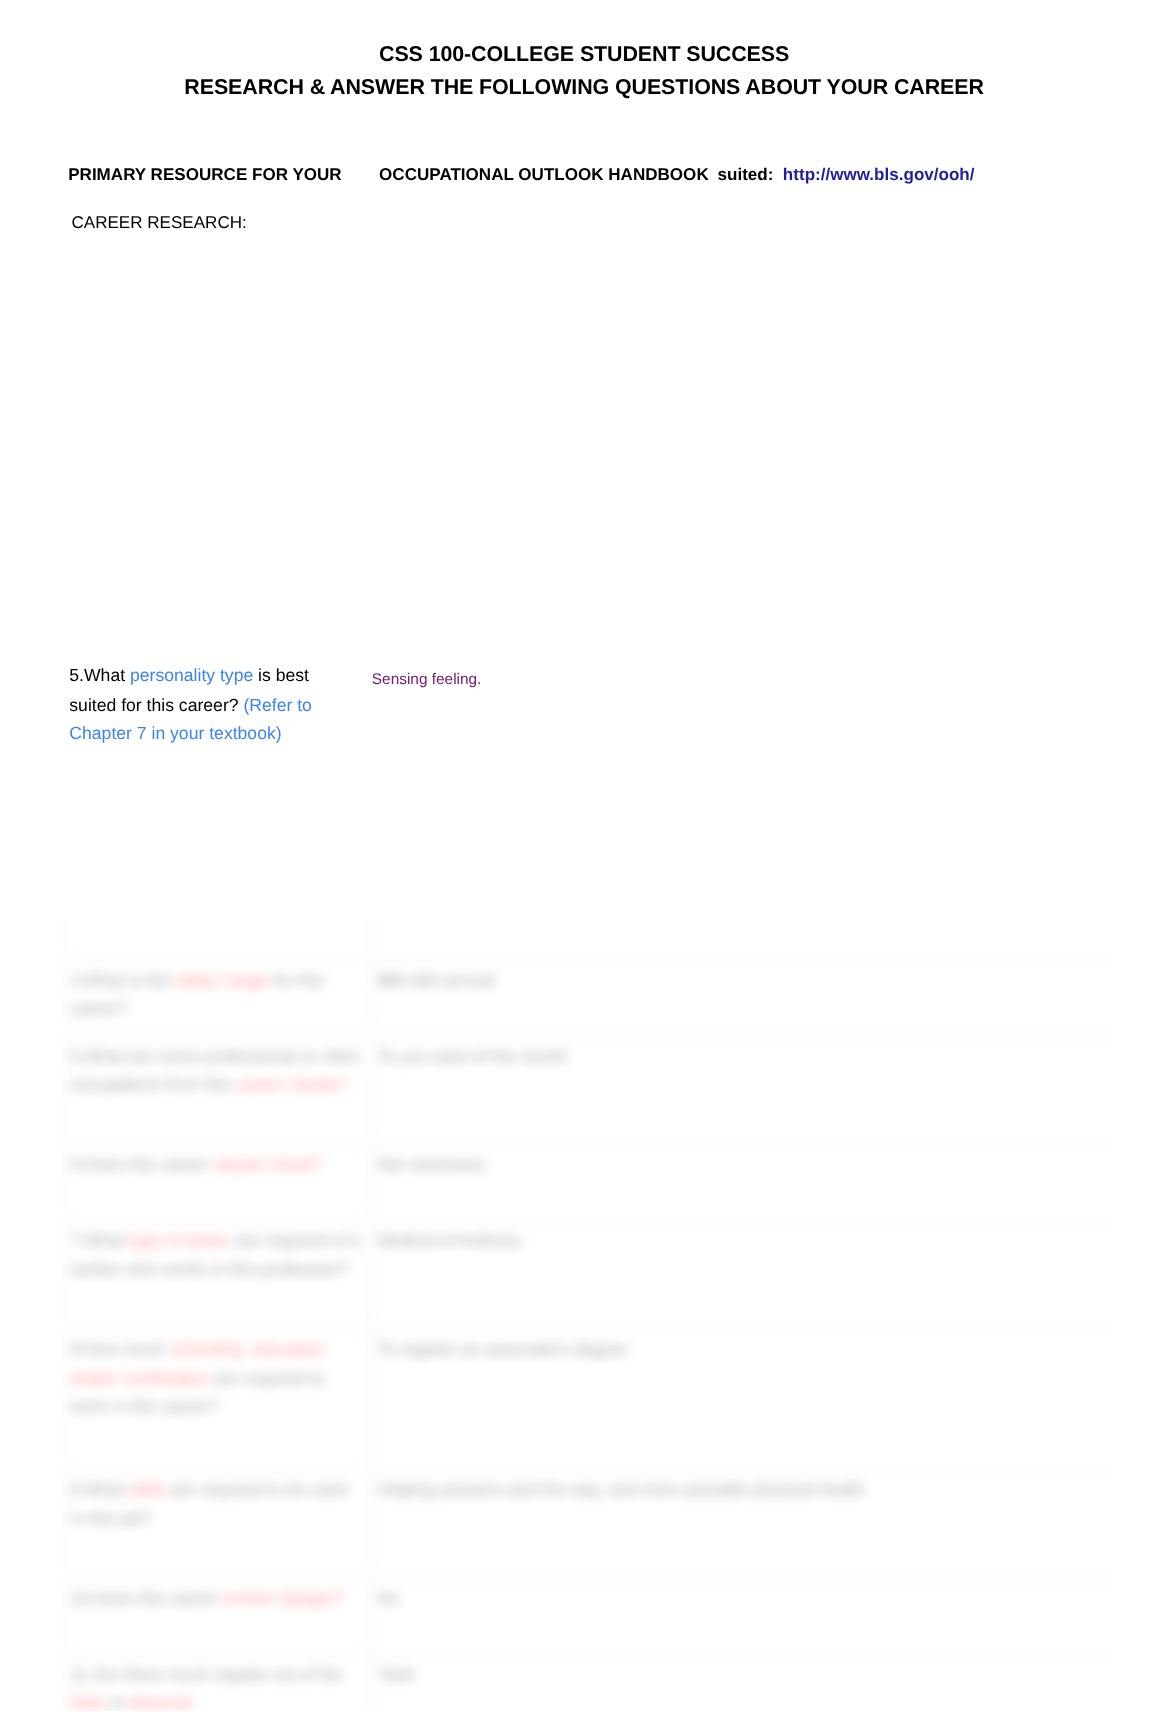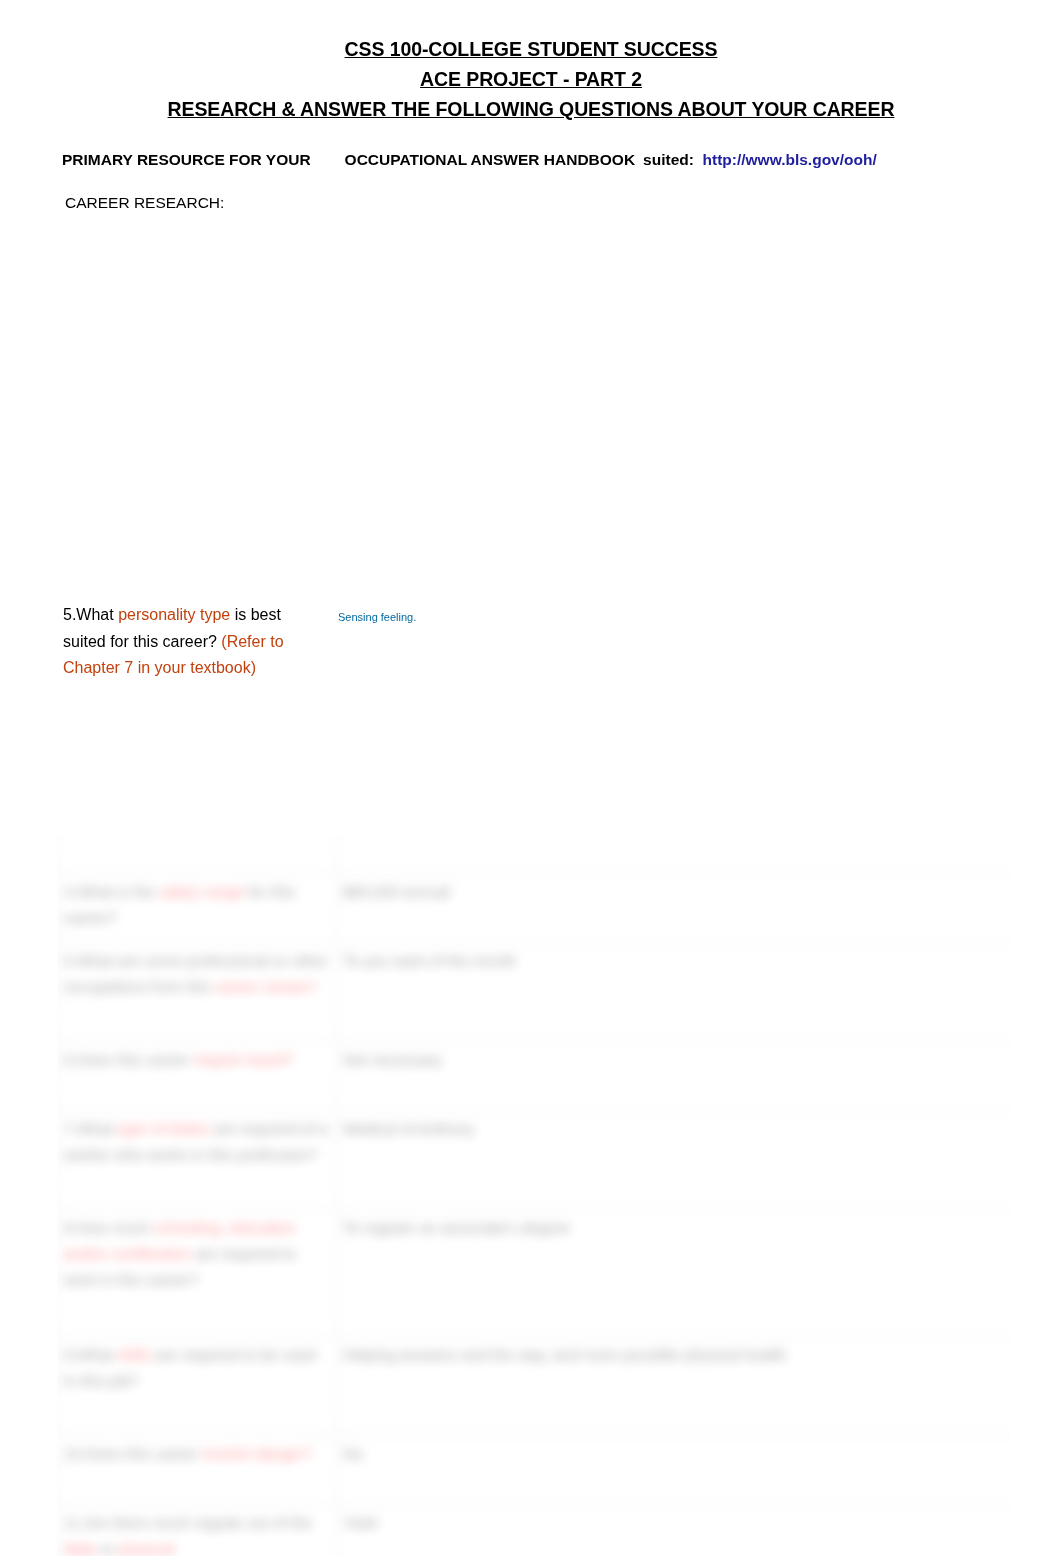--- a/index.html
+++ b/index.html
@@ -32,21 +32,20 @@
     text-align: center;
   }
   .doc-header .hline {
     display: block;
     font-weight: bold;
     font-size: 19.5px;
     line-height: 30px;
     letter-spacing: -0.1px;
     color: #000000;
     white-space: nowrap;
-    text-decoration: underline;
   }
 
   
   .resource-block {
     position: absolute;
     left: 62px;
     top: 148px;
     width: 940px;
   }
   .resource-line1 {
@@ -80,29 +79,29 @@
   }
   .q3-prompt {
     position: absolute;
     left: 0;
     top: 0;
     width: 248px;
     font-size: 16px;
     line-height: 26.5px;
     color: #000000;
   }
-  .q3-prompt .red { color: #c2410c; }
+  .q3-prompt .red { color: #3b82f6; }
   .q3-answer {
     position: absolute;
     left: 275px;
     top: 2px;
     width: 560px;
-    font-size: 11px;
+    font-size: 14px;
     line-height: 26.5px;
-    color: #0369a1;
+    color: #701a75;
   }
 
   
   .blur-table-wrap {
     position: absolute;
     left: 57px;
     top: 836px;
     width: 953px;
     height: 720px;
     overflow: hidden;
@@ -132,27 +131,26 @@
   .row-h3 td { height: 88px; }
   .row-h4 td { height: 116px; }
 </style>
 </head>
 <body>
 
 <div class="page">
 
   <div class="doc-header">
     <span class="hline">CSS 100-COLLEGE STUDENT SUCCESS</span>
-    <span class="hline">ACE PROJECT - PART 2</span>
     <span class="hline">RESEARCH &amp; ANSWER THE FOLLOWING QUESTIONS ABOUT YOUR CAREER</span>
   </div>
 
   <div class="resource-block">
     <div class="resource-line1">
-      <span>PRIMARY RESOURCE FOR YOUR</span><span class="gap-a"></span><span>OCCUPATIONAL ANSWER HANDBOOK</span><span class="gap-b"></span><span>suited:</span>&nbsp;&nbsp;<a class="resource-url" href="#">http://www.bls.gov/ooh/</a>
+      <span>PRIMARY RESOURCE FOR YOUR</span><span class="gap-a"></span><span>OCCUPATIONAL OUTLOOK HANDBOOK</span><span class="gap-b"></span><span>suited:</span>&nbsp;&nbsp;<a class="resource-url" href="#">http://www.bls.gov/ooh/</a>
     </div>
     <div class="resource-line2">CAREER  RESEARCH:</div>
   </div>
 
   <div class="q3-block">
     <div class="q3-prompt"><span>5.What </span><span class="red">personality type</span><span> is best suited for this career? </span><span class="red">(Refer to Chapter 7 in your textbook)</span></div>
     <div class="q3-answer">Sensing feeling.</div>
   </div>
 
   <div class="blur-table-wrap">

